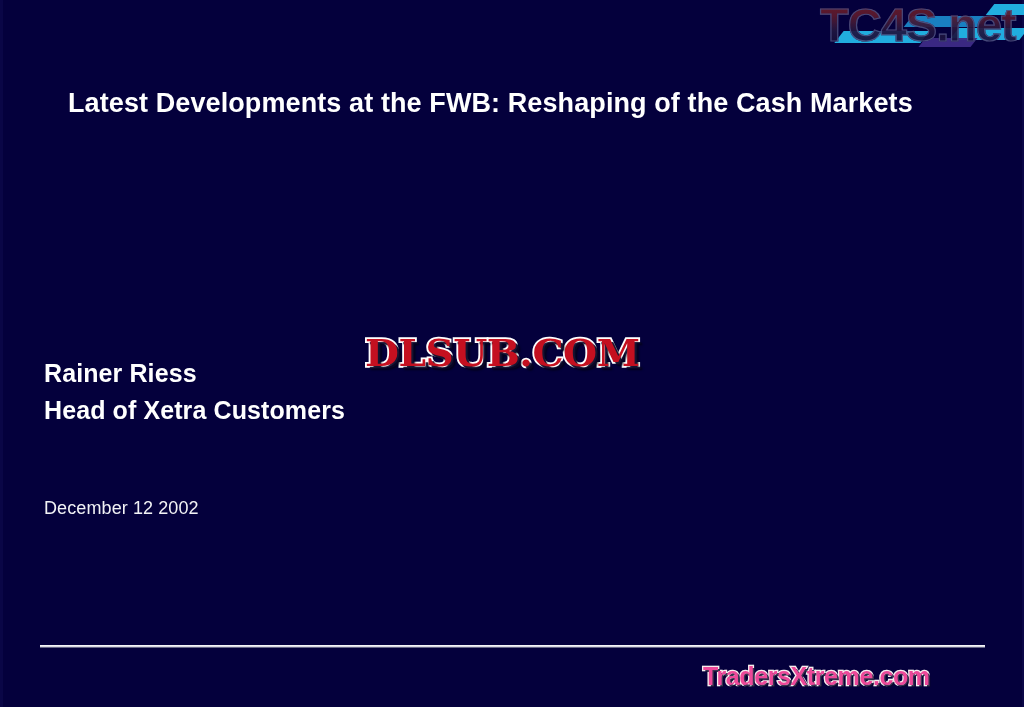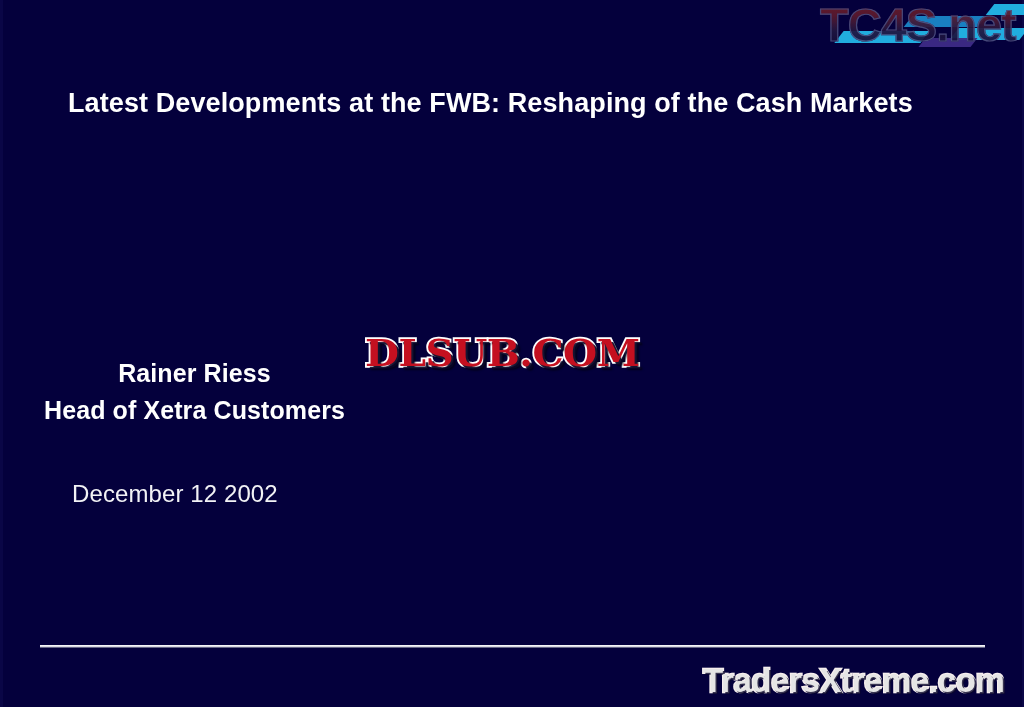--- a/index.html
+++ b/index.html
@@ -48,35 +48,33 @@
   
   .author {
     position: absolute;
     left: 44px;
     top: 355px;
     color: #ffffff;
     font-size: 25px;
     font-weight: bold;
     line-height: 37px;
     letter-spacing: 0.1px;
-    text-align: center;
   }
   .author div { white-space: nowrap; }
 
   
   .date {
     position: absolute;
     left: 44px;
-    top: 478px;
+    top: 492px;
     color: #f2f2f5;
-    font-size: 24px;
+    font-size: 18px;
     font-weight: normal;
     line-height: 32px;
     letter-spacing: 0.1px;
-    margin-left: 28px;
   }
 
   
   .rule {
     position: absolute;
     left: 40px;
     top: 645px;
     width: 945px;
     height: 3px;
     background: linear-gradient(to bottom, #f4f4f8 0%, #f4f4f8 45%, #8f8fa8 65%, #3a3a62 100%);
@@ -133,24 +131,24 @@
     transform: scaleX(1.03);
     transform-origin: left top;
   }
 
   
   .wm-traders {
     position: absolute;
     left: 703px;
     top: 662px;
     font-family: "Liberation Sans", sans-serif;
-    font-size: 33px;
+    font-size: 25px;
     font-weight: bold;
     letter-spacing: -0.4px;
-    color: #e5e5e5;
+    color: #ec4899;
     -webkit-text-stroke: 2.6px #f6eeee;
     paint-order: stroke fill;
     text-shadow: 2px 2px 0 rgba(10,6,42,0.8);
   }
 </style>
 </head>
 <body>
 
 <div id="slide">
 

